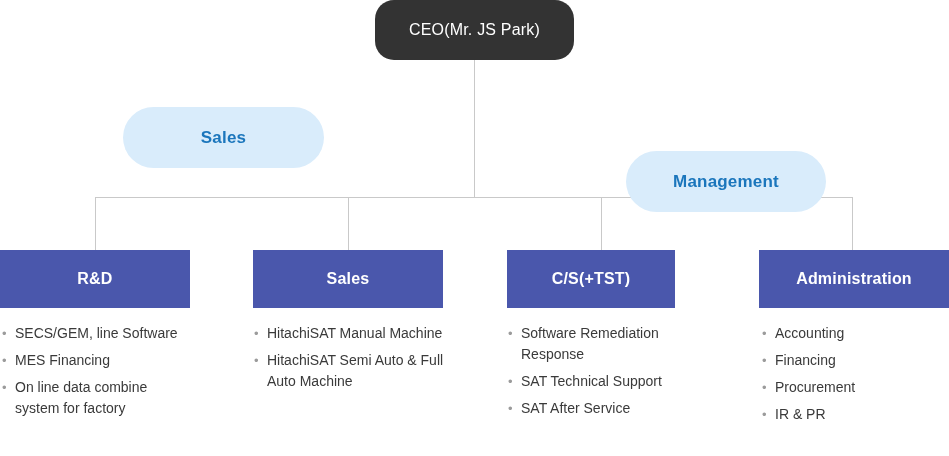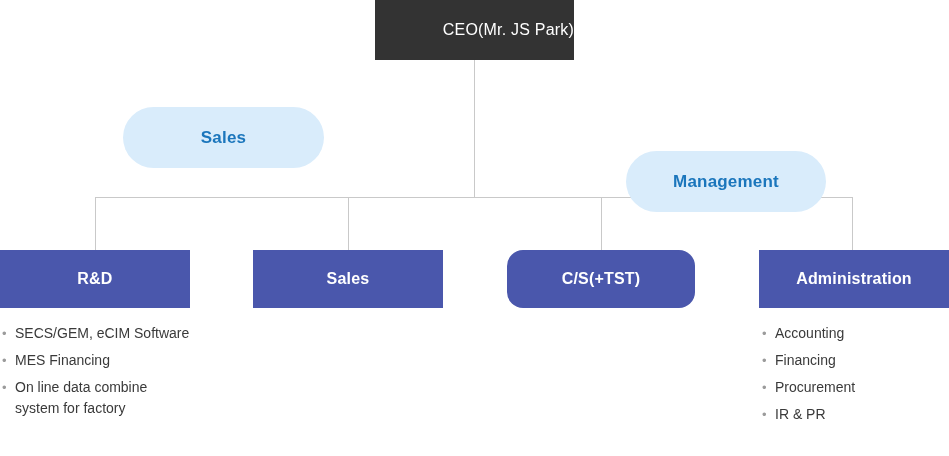--- a/index.html
+++ b/index.html
@@ -14,23 +14,24 @@
     height: 456px;
     background: #ffffff;
     overflow: hidden;
   }
   
   .ceo-box {
     position: absolute;
     left: 375px; top: 0; width: 199px; height: 60px;
     background: #333333;
     color: #ffffff;
-    display: flex; align-items: center; justify-content: flex-end;
+    display: flex; align-items: center; justify-content: center;
     font-size: 16px; font-weight: 500;
     letter-spacing: 0.2px;
+    border-radius: 19px;
   }
   
   .line { position: absolute; background: #c9c9c9; }
   .line-ceo-v   { left: 474px; top: 60px;  width: 1px; height: 137px; }
   .line-h       { left: 95px;  top: 197px; width: 758px; height: 1px; }
   .line-drop-1  { left: 95px;  top: 197px; width: 1px; height: 53px; }
   .line-drop-2  { left: 348px; top: 197px; width: 1px; height: 53px; }
   .line-drop-3  { left: 601px; top: 197px; width: 1px; height: 53px; }
   .line-drop-4  { left: 852px; top: 197px; width: 1px; height: 53px; }
   
@@ -51,21 +52,21 @@
     position: absolute;
     top: 250px; height: 58px;
     background: #4a57ac;
     color: #ffffff;
     font-size: 16px; font-weight: bold;
     display: flex; align-items: center; justify-content: center;
     letter-spacing: 0.2px;
   }
   .dept-box-1 { left: 0;     width: 190px; }
   .dept-box-2 { left: 253px; width: 190px; }
-  .dept-box-3 { left: 507px; width: 188px; border-radius: 16px; }
+  .dept-box-3 { left: 507px; width: 168px; }
   .dept-box-4 { left: 759px; width: 190px; }
   
   .dept-list {
     position: absolute;
     top: 323px;
     list-style: none;
     font-size: 14px;
     color: #3a3a3a;
   }
   .dept-list-1 { left: 2px;   width: 205px; }
@@ -117,24 +118,35 @@
     <span>Sales</span>
   </div>
   <div class="dept-box dept-box-3">
     <span>C/S(+TST)</span>
   </div>
   <div class="dept-box dept-box-4">
     <span>Administration</span>
   </div>
 
   <ul class="dept-list dept-list-1">
-      <li class="bullet-item">SECS/GEM, eCIM Software</li>
+      <li class="bullet-item">SECS/GEM, line Software</li>
       <li class="bullet-item">MES Financing</li>
       <li class="bullet-item">On line data combine
 system for factory</li>
+    </ul>
+  <ul class="dept-list dept-list-2">
+      <li class="bullet-item">HitachiSAT Manual Machine</li>
+      <li class="bullet-item">HitachiSAT Semi Auto &amp; Full
+Auto Machine</li>
+    </ul>
+  <ul class="dept-list dept-list-3">
+      <li class="bullet-item">Software Remediation
+Response</li>
+      <li class="bullet-item">SAT Technical Support</li>
+      <li class="bullet-item">SAT After Service</li>
     </ul>
   <ul class="dept-list dept-list-4">
       <li class="bullet-item">Accounting</li>
       <li class="bullet-item">Financing</li>
       <li class="bullet-item">Procurement</li>
       <li class="bullet-item">IR &amp; PR</li>
     </ul>
 
 </div>
 

